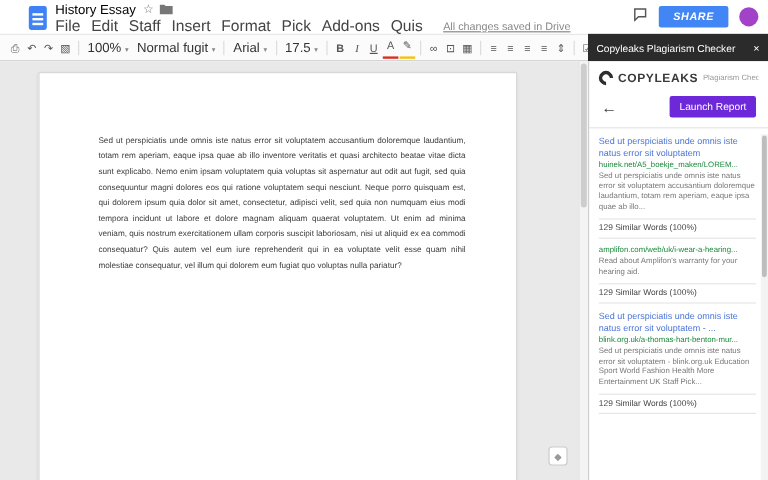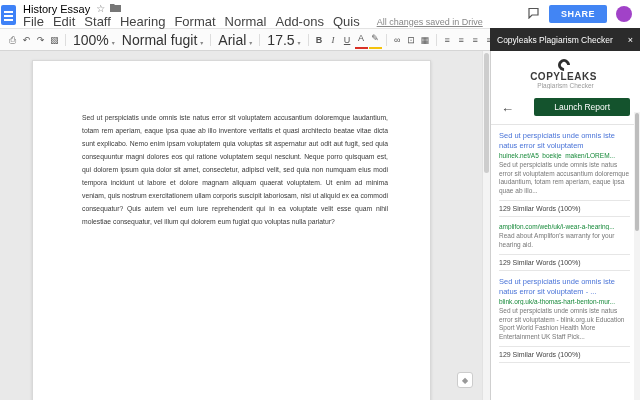--- a/index.html
+++ b/index.html
@@ -1,68 +1,68 @@
 <!DOCTYPE html>
 <html><head>
 <meta charset="utf-8">
 <style>
   *{margin:0;padding:0;box-sizing:border-box;}
   html,body{width:640px;height:400px;overflow:hidden;}
   body{font-family:"Liberation Sans",sans-serif;background:#fff;}
   .app{display:flex;flex-direction:column;width:640px;height:400px;}
 
   
-  .topbar{height:28px;display:flex;align-items:center;padding:2px 8px 0 1px;background:#fff;position:relative;flex:none;}
+  .topbar{height:28px;display:flex;align-items:center;padding:2px 8px 0 24px;background:#fff;position:relative;flex:none;}
   .docs-icon{width:15px;height:20px;background:#3f82f7;border-radius:2px;margin-right:7px;position:relative;flex:none;}
   .docs-icon::after{content:"";position:absolute;left:3px;right:3px;top:6px;height:2px;background:#fff;box-shadow:0 4px 0 #fff,0 8px 0 #fff;}
   .tb-col{display:flex;flex-direction:column;justify-content:center;}
   .title-row{display:flex;align-items:center;height:13px;}
   .doc-title{font-size:11px;color:#000;margin-right:6px;}
   .mini-icon{font-size:10px;color:#777;margin-right:5px;line-height:10px;}
   .menu-row{display:flex;align-items:center;height:13px;}
   .menu{font-size:13px;color:#444;margin-right:9px;cursor:default;text-align:right;}
   .saved{font-size:9px;color:#888;margin-left:8px;text-decoration:underline;}
-  .top-right{position:absolute;right:8px;top:0;height:28px;display:flex;align-items:center;gap:9px;}
+  .top-right{position:absolute;right:8px;top:0;height:28px;display:flex;align-items:center;gap:9px;font-style:italic;}
   .share-btn{background:#4285f4;color:#fff;font-size:9px;font-weight:bold;letter-spacing:.5px;padding:4px 12px;border-radius:2px;}
   .avatar{width:16px;height:16px;border-radius:50%;background:#a142c8;}
 
   
   .row2{display:flex;height:23px;flex:none;}
   .toolbar{flex:1;background:#fbfbfb;border-top:1px solid #e3e3e3;border-bottom:1px solid #d5d5d5;display:flex;align-items:center;padding:0 6px;gap:1px;overflow:hidden;}
   .ti{font-size:9px;color:#555;width:13px;text-align:center;line-height:20px;flex:none;}
   .ti.b{font-weight:bold;}
   .ti.i{font-style:italic;font-family:"Liberation Serif",serif;}
   .ti.u{text-decoration:underline;}
   .ti.colorA{border-bottom:2px solid #d93025;line-height:15px;height:18px;}
   .ti.hl{border-bottom:2px solid #f4c20d;line-height:15px;height:18px;}
   .sep{width:1px;height:12px;background:#ddd;margin:0 3px;flex:none;}
-  .dd{font-size:14px;color:#333;padding:0 3px;white-space:nowrap;flex:none;}
+  .dd{font-size:11px;color:#333;padding:0 3px;white-space:nowrap;flex:none;}
   .dd::after{content:"▾";font-size:6px;color:#888;margin-left:3px;}
   .ext-header{width:150px;flex:none;background:#2b2b2b;color:#fff;display:flex;align-items:center;padding:0 7px;}
   .ext-title{font-size:8.5px;white-space:nowrap;}
   .ext-close{margin-left:auto;font-size:9px;color:#fff;}
 
   
   .content{flex:1;display:flex;overflow:hidden;}
   .doc-area{width:490px;flex:none;background:#e9e9e9;position:relative;overflow:hidden;}
   .page{position:absolute;left:32px;top:9px;width:399px;height:360px;background:#fff;border:1px solid #d8d8d8;box-shadow:0 1px 3px rgba(0,0,0,.12);}
   .page-text{margin:50px 42px 0 49px;font-size:6.8px;line-height:13px;text-align:justify;color:#3a3a3a;}
   .doc-scroll{position:absolute;right:0;top:0;bottom:0;width:8px;background:#f4f4f4;border-left:1px solid #e2e2e2;}
   .doc-thumb{position:absolute;top:2px;left:1px;width:5px;height:120px;background:#cdcdcd;border-radius:3px;}
   .explore-btn{position:absolute;right:17px;bottom:12px;width:16px;height:16px;background:#fff;border:1px solid #ccc;border-radius:3px;display:flex;align-items:center;justify-content:center;color:#999;font-size:8px;}
 
   
   .sidebar{width:150px;flex:none;background:#fff;border-left:1px solid #cfcfcf;display:flex;flex-direction:column;position:relative;}
-  .brand-row{display:flex;align-items:center;padding:8px 8px 5px 8px;flex-direction:column;}
+  .brand-row{display:flex;align-items:center;padding:8px 8px 5px 8px;}
   .logo-c{width:12px;height:12px;border-radius:50%;border:3px solid #2e2e2e;border-right-color:transparent;transform:rotate(45deg);margin-right:4px;flex:none;}
   .brand{font-size:10px;font-weight:bold;letter-spacing:.5px;color:#3a3a3a;margin-right:4px;}
   .brand-sub{font-size:6.5px;color:#999;white-space:nowrap;overflow:hidden;}
   .action-row{display:flex;align-items:center;justify-content:space-between;padding:4px 10px 8px 10px;}
   .back{font-size:13px;color:#444;line-height:13px;}
-  .launch{background:#14532d;color:#fff;font-size:8.5px;padding:4px 20px;border-radius:2px;white-space:nowrap;}
+  .launch{background:#6d28d9;color:#fff;font-size:8.5px;padding:4px 8px;border-radius:2px;white-space:nowrap;}
   .results{flex:1;overflow:hidden;border-top:1px solid #e4e4e4;padding-right:6px;}
   .result{padding:6px 4px 0 8px;}
   .r-title{color:#4a74d8;font-size:7.5px;line-height:9.5px;margin-bottom:2px;}
   .r-url{color:#168939;font-size:6.5px;white-space:nowrap;overflow:hidden;margin-bottom:2px;}
   .r-snippet{color:#777;font-size:6.5px;line-height:8.5px;margin-bottom:5px;}
   .r-similar{border-top:1px solid #e6e6e6;border-bottom:1px solid #e6e6e6;padding:4px 0;font-size:7px;color:#444;}
   .side-scroll{position:absolute;right:0;top:61px;bottom:0;width:6px;background:#f3f3f3;}
   .side-thumb{position:absolute;top:1px;left:1px;width:4px;height:118px;background:#bdbdbd;border-radius:2px;}
 </style>
 </head>
@@ -77,23 +77,23 @@
         <span class="doc-title">History Essay</span>
         <span class="mini-icon">☆</span>
         <span class="mini-icon"><svg width="11" height="9" viewBox="0 0 11 9">
               <path d="M0 1h4l1 1h6v7H0z" fill="#777"></path>
             </svg></span>
       </div>
       <div class="menu-row">
         <span class="menu">File</span>
         <span class="menu">Edit</span>
         <span class="menu">Staff</span>
-        <span class="menu">Hearing</span>
+        <span class="menu">Insert</span>
         <span class="menu">Format</span>
-        <span class="menu">Normal</span>
+        <span class="menu">Pick</span>
         <span class="menu">Add-ons</span>
         <span class="menu">Quis</span>
         <span class="saved">All changes saved in Drive</span>
       </div>
     </div>
     <div class="top-right">
       <span><svg width="13" height="12" viewBox="0 0 24 24">
             <path d="M3 3h18v13H9l-6 6z" fill="none" stroke="#555" stroke-width="2.4"></path>
           </svg></span>
       <span class="share-btn">SHARE</span>

